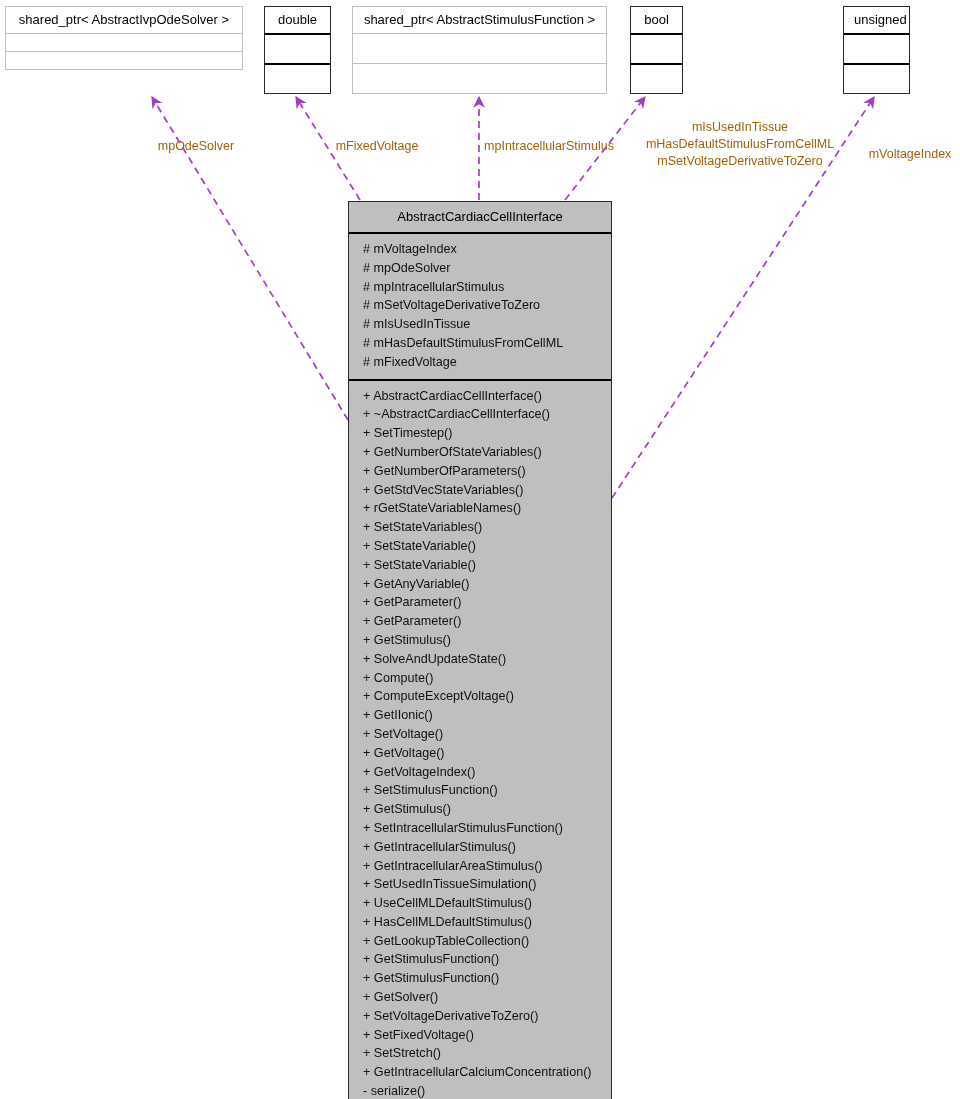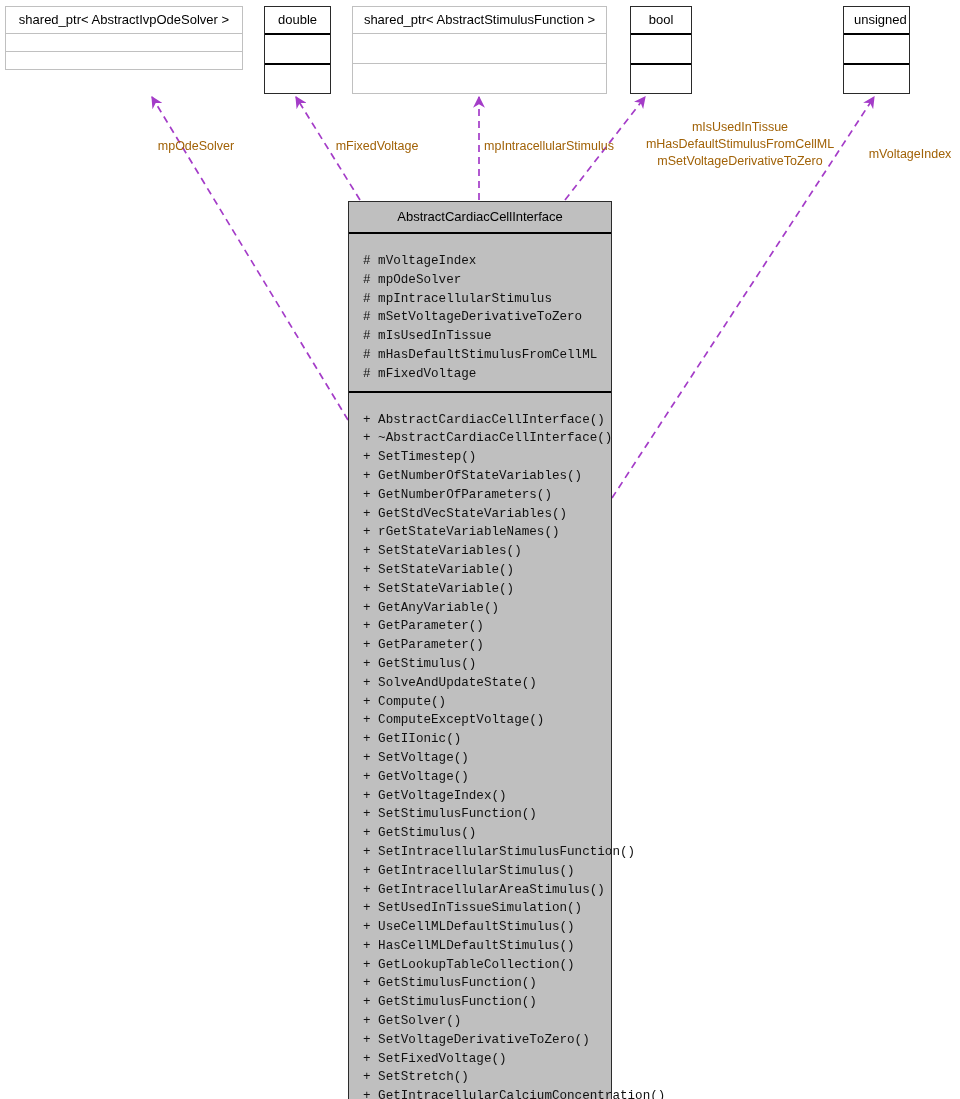--- a/index.html
+++ b/index.html
@@ -83,22 +83,21 @@
     box-sizing: border-box;
     text-align: center;
     font-size: 13px;
     color: #000000;
     padding: 7px 8px 8px 8px;
     border-bottom: 2px solid #000000;
     white-space: nowrap;
   }
   .main-section {
     box-sizing: border-box;
-    padding: 18px 0 7px 0;
-    font-family: Liberation Mono, monospace;
+    padding: 6px 0 7px 0;
   }
   .main-section.attrs {
     border-bottom: 2px solid #000000;
   }
   .member {
     font-size: 12.6px;
     color: #101010;
     line-height: 18.8px;
     padding: 0 6px 0 14px;
     white-space: nowrap;
@@ -149,21 +148,21 @@
     <div class="uml-compartment divider"></div>
     <div class="uml-compartment"></div>
   </div>
 
   <div class="uml-box light" style="left:352px; top:6px; width:255px; height:88px;">
     <div class="uml-title">shared_ptr&lt; AbstractStimulusFunction &gt;</div>
     <div class="uml-compartment divider"></div>
     <div class="uml-compartment"></div>
   </div>
 
-  <div class="uml-box dark" style="left:630px; top:6px; width:62px; height:88px;">
+  <div class="uml-box dark" style="left:630px; top:6px; width:53px; height:88px;">
     <div class="uml-title">bool</div>
     <div class="uml-compartment divider"></div>
     <div class="uml-compartment"></div>
   </div>
 
   <div class="uml-box dark" style="left:843px; top:6px; width:67px; height:88px;">
     <div class="uml-title">unsigned</div>
     <div class="uml-compartment divider"></div>
     <div class="uml-compartment"></div>
   </div>

